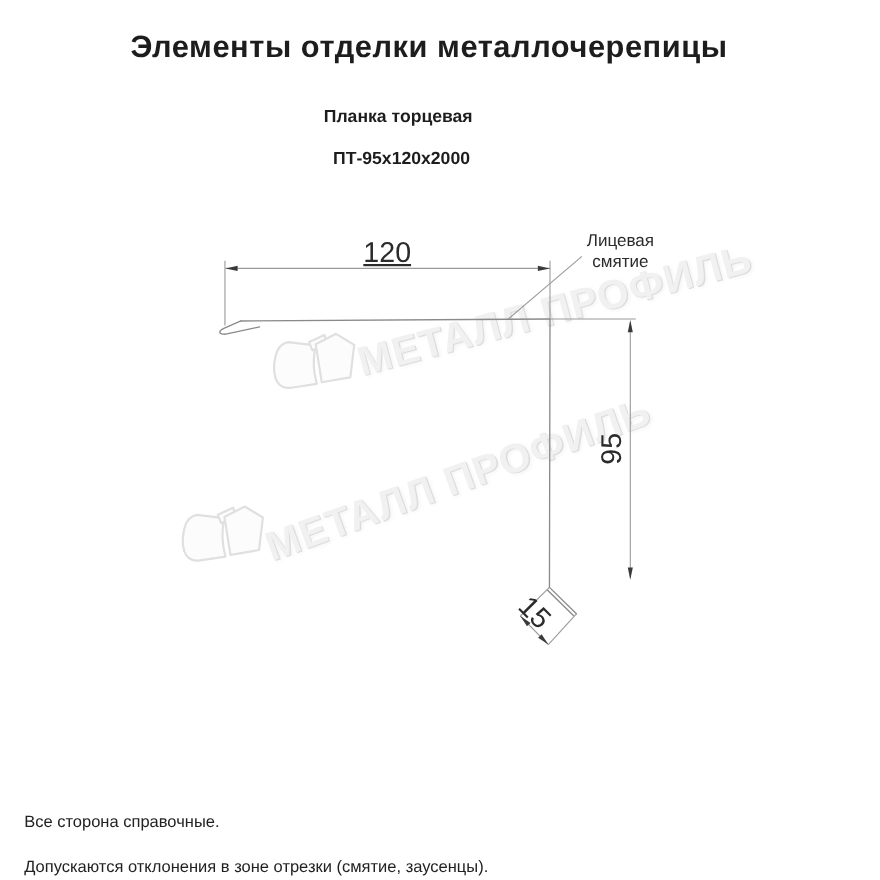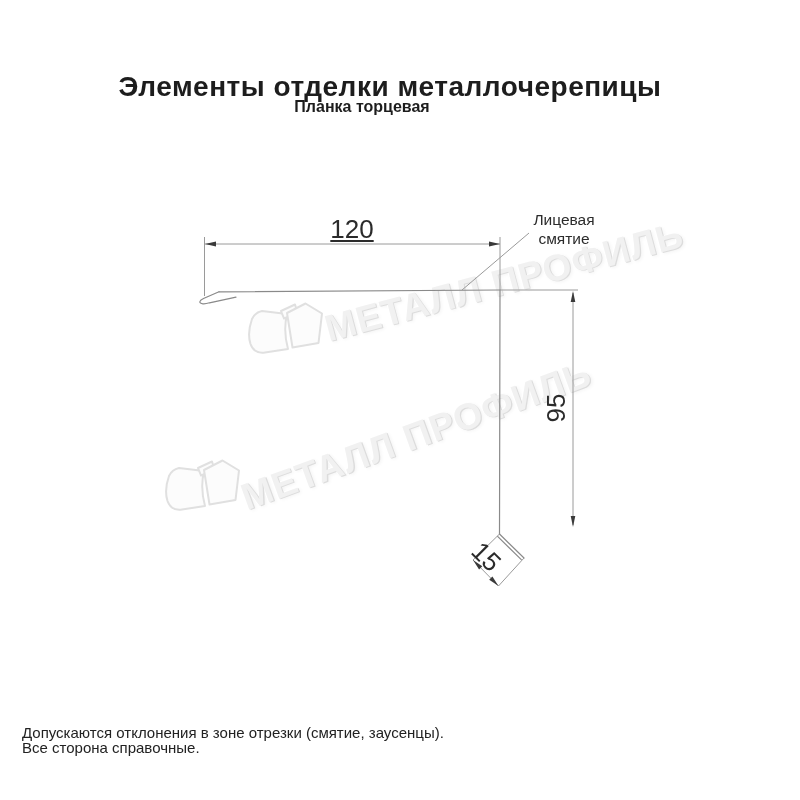--- a/index.html
+++ b/index.html
@@ -1,20 +1,20 @@
 <!DOCTYPE html>
 <html><head>
 <meta charset="utf-8">
 <style>
   html,body{margin:0;padding:0;background:#ffffff;}
   body{width:800px;height:800px;overflow:hidden;font-family:"Liberation Sans","DejaVu Sans",sans-serif;}
   .canvas{position:relative;width:800px;height:800px;background:#fff;}
   .canvas svg.linework{position:absolute;left:0;top:0;z-index:2;pointer-events:none;}
   .txt{position:absolute;color:#1d1d1d;white-space:nowrap;z-index:3;}
-  .title{font-size:28px;font-weight:bold;transform:translateX(-50%);letter-spacing:0.5px;margin-top:44px;}
+  .title{font-size:28px;font-weight:bold;transform:translateX(-50%);letter-spacing:0.5px;}
   .subtitle{font-size:16px;font-weight:bold;transform:translateX(-50%);}
   .dim{font-size:26px;color:#2b2b2b;}
   .dim.h{transform:translateX(-50%);}
   .dim.rot90{transform:translate(-50%,-50%) rotate(-90deg);}
   .dim.rot45{transform:translate(-50%,-50%) rotate(45deg);}
   .facelabel{font-size:15.5px;line-height:1.22;text-align:center;white-space:normal;width:96px;transform:translateX(-50%);color:#2b2b2b;}
   .footer{font-size:15px;color:#222;}
   .wm-text{position:absolute;z-index:1;font-size:37px;font-weight:bold;letter-spacing:1px;color:#f1f1f1;text-shadow:1px 1px 0 #dcdcdc,-1px -1px 0 #ffffff,2px 2px 4px rgba(0,0,0,0.05);transform-origin:0 50%;white-space:nowrap;}
   .wm-upper{left:326px;top:309px;transform:rotate(-15deg);}
   .wm-lower{left:243px;top:478px;transform:rotate(-20deg);}
@@ -73,22 +73,23 @@
       <polygon points="500,244 489,241.6 489,246.4"></polygon>
       <polygon points="573,291 570.7,302 575.3,302"></polygon>
       <polygon points="573,527 570.7,516 575.3,516"></polygon>
       <polygon points="473,560 479.1,569.4 482.3,566.3"></polygon>
       <polygon points="498.5,586 489.2,579.7 492.4,576.6"></polygon>
     </g>
   </svg>
 
   <div class="txt title" style="left:390px;top:27px;">Элементы отделки металлочерепицы</div>
   <div class="txt subtitle" style="left:362px;top:98px;">Планка торцевая</div>
+  <div class="txt subtitle" style="left:365px;top:136px;">ПТ-95х120х2000</div>
 
   <div class="txt dim h" style="left:352px;top:214px;text-decoration:underline;">120</div>
   <div class="txt dim rot90" style="left:556px;top:408px;">95</div>
   <div class="txt dim rot45" style="left:486px;top:557px;">15</div>
 
   <div class="txt facelabel" style="left:564px;top:211px;">Лицевая смятие</div>
 
   <div class="txt footer" style="left:22px;top:739px;">Все сторона справочные.</div>
-  <div class="txt footer" style="left:22px;top:724px;text-align:center;">Допускаются отклонения в зоне отрезки (смятие, заусенцы).</div>
+  <div class="txt footer" style="left:22px;top:780px;text-align:center;">Допускаются отклонения в зоне отрезки (смятие, заусенцы).</div>
 </div>
 
 </body></html>

